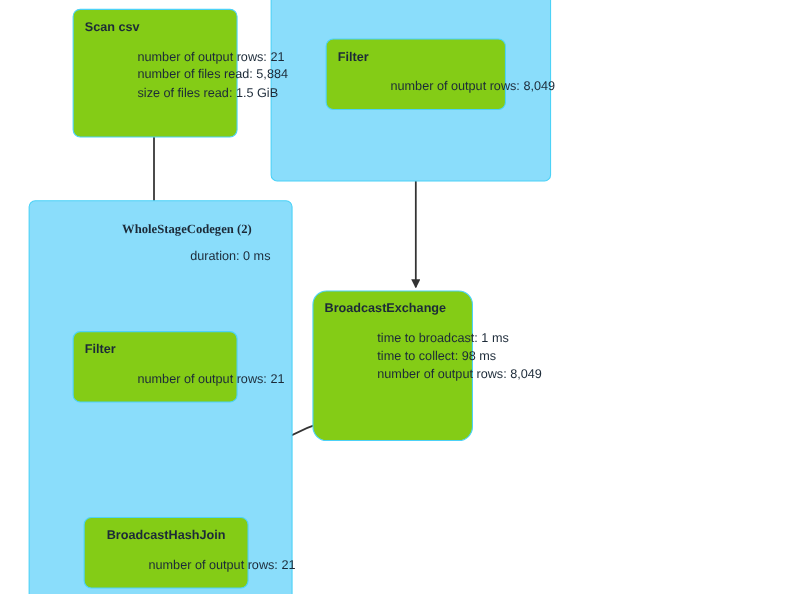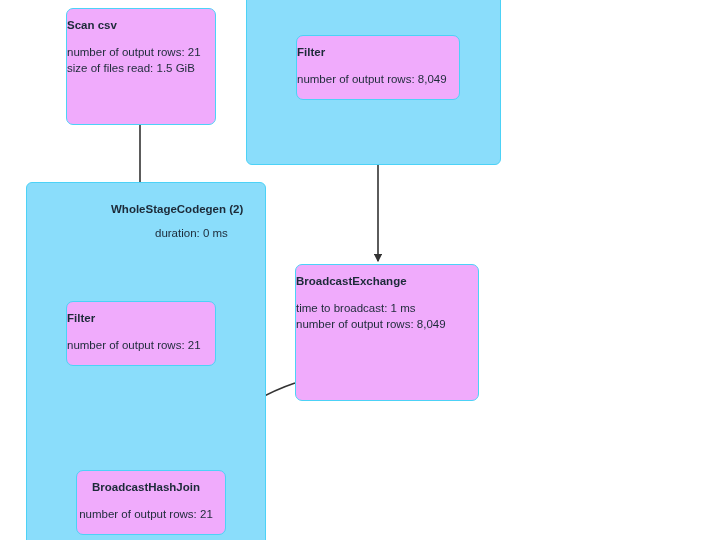--- a/index.html
+++ b/index.html
@@ -23,46 +23,48 @@
     border: 1.5px solid #4CD2F7;
     border-radius: 6px;
     box-sizing: border-box;
   }
   .cluster-title {
     position: absolute;
     font-size: 11.5px;
     font-weight: bold;
     color: #1c2a38;
     white-space: nowrap;
+    font-family: Liberation Serif, serif;
   }
   .cluster-sub {
     position: absolute;
     font-size: 11.5px;
     color: #1c2a38;
     white-space: nowrap;
   }
 
   
   .node {
     position: absolute;
-    background: #f0abfc;
+    background: #84cc16;
     border: 1.5px solid #4CD2F7;
     border-radius: 7px;
     box-sizing: border-box;
-    padding: 9px 10px 8px 0;
+    padding: 9px 10px 8px 10px;
   }
   .node-title {
     font-size: 11.5px;
     font-weight: bold;
     color: #1c2a38;
     line-height: 15px;
     white-space: nowrap;
   }
   .node-metrics {
     margin-top: 11px;
+    margin-left: 48px;
   }
   .metric {
     font-size: 11.5px;
     color: #1c2a38;
     line-height: 16.3px;
     white-space: nowrap;
   }
 
   
   .edges {
@@ -98,48 +100,50 @@
 
     <path d="M 151 537 L 151 552" stroke="#333333" stroke-width="1.6" fill="none"></path>
   </svg>
 
   <div class="cluster" style="left:246px; top:-30px; width:255px; height:195px;"></div>
 
   <div class="cluster" style="left:26px; top:182px; width:240px; height:375px;"></div>
 
   <div class="cluster-title" style="left:111px; top:203px;">WholeStageCodegen (2)</div>
 
-  <div class="cluster-sub" style="left:155px; top:227px;">duration: 0 ms</div>
+  <div class="cluster-sub" style="left:173px; top:227px;">duration: 0 ms</div>
 
   <div class="node" style="left:66px; top:8px; width:150px; height:117px;">
     <div class="node-title">Scan csv</div>
     <div class="node-metrics">
       <div class="metric">number of output rows: 21</div>
+      <div class="metric">number of files read: 5,884</div>
       <div class="metric">size of files read: 1.5 GiB</div>
     </div>
   </div>
 
   <div class="node" style="left:296px; top:35px; width:164px; height:65px;">
     <div class="node-title">Filter</div>
     <div class="node-metrics">
       <div class="metric">number of output rows: 8,049</div>
     </div>
   </div>
 
   <div class="node" style="left:66px; top:301px; width:150px; height:65px;">
     <div class="node-title">Filter</div>
     <div class="node-metrics">
       <div class="metric">number of output rows: 21</div>
     </div>
   </div>
 
-  <div class="node" style="left:295px; top:264px; width:184px; height:137px;">
+  <div class="node" style="left:284px; top:264px; width:146px; height:137px;border-radius:13px;">
     <div class="node-title">BroadcastExchange</div>
     <div class="node-metrics">
       <div class="metric">time to broadcast: 1 ms</div>
+      <div class="metric">time to collect: 98 ms</div>
       <div class="metric">number of output rows: 8,049</div>
     </div>
   </div>
 
   <div class="node" style="left:76px; top:470px; width:150px; height:65px;text-align:center;">
     <div class="node-title">BroadcastHashJoin</div>
     <div class="node-metrics">
       <div class="metric">number of output rows: 21</div>
     </div>
   </div>

